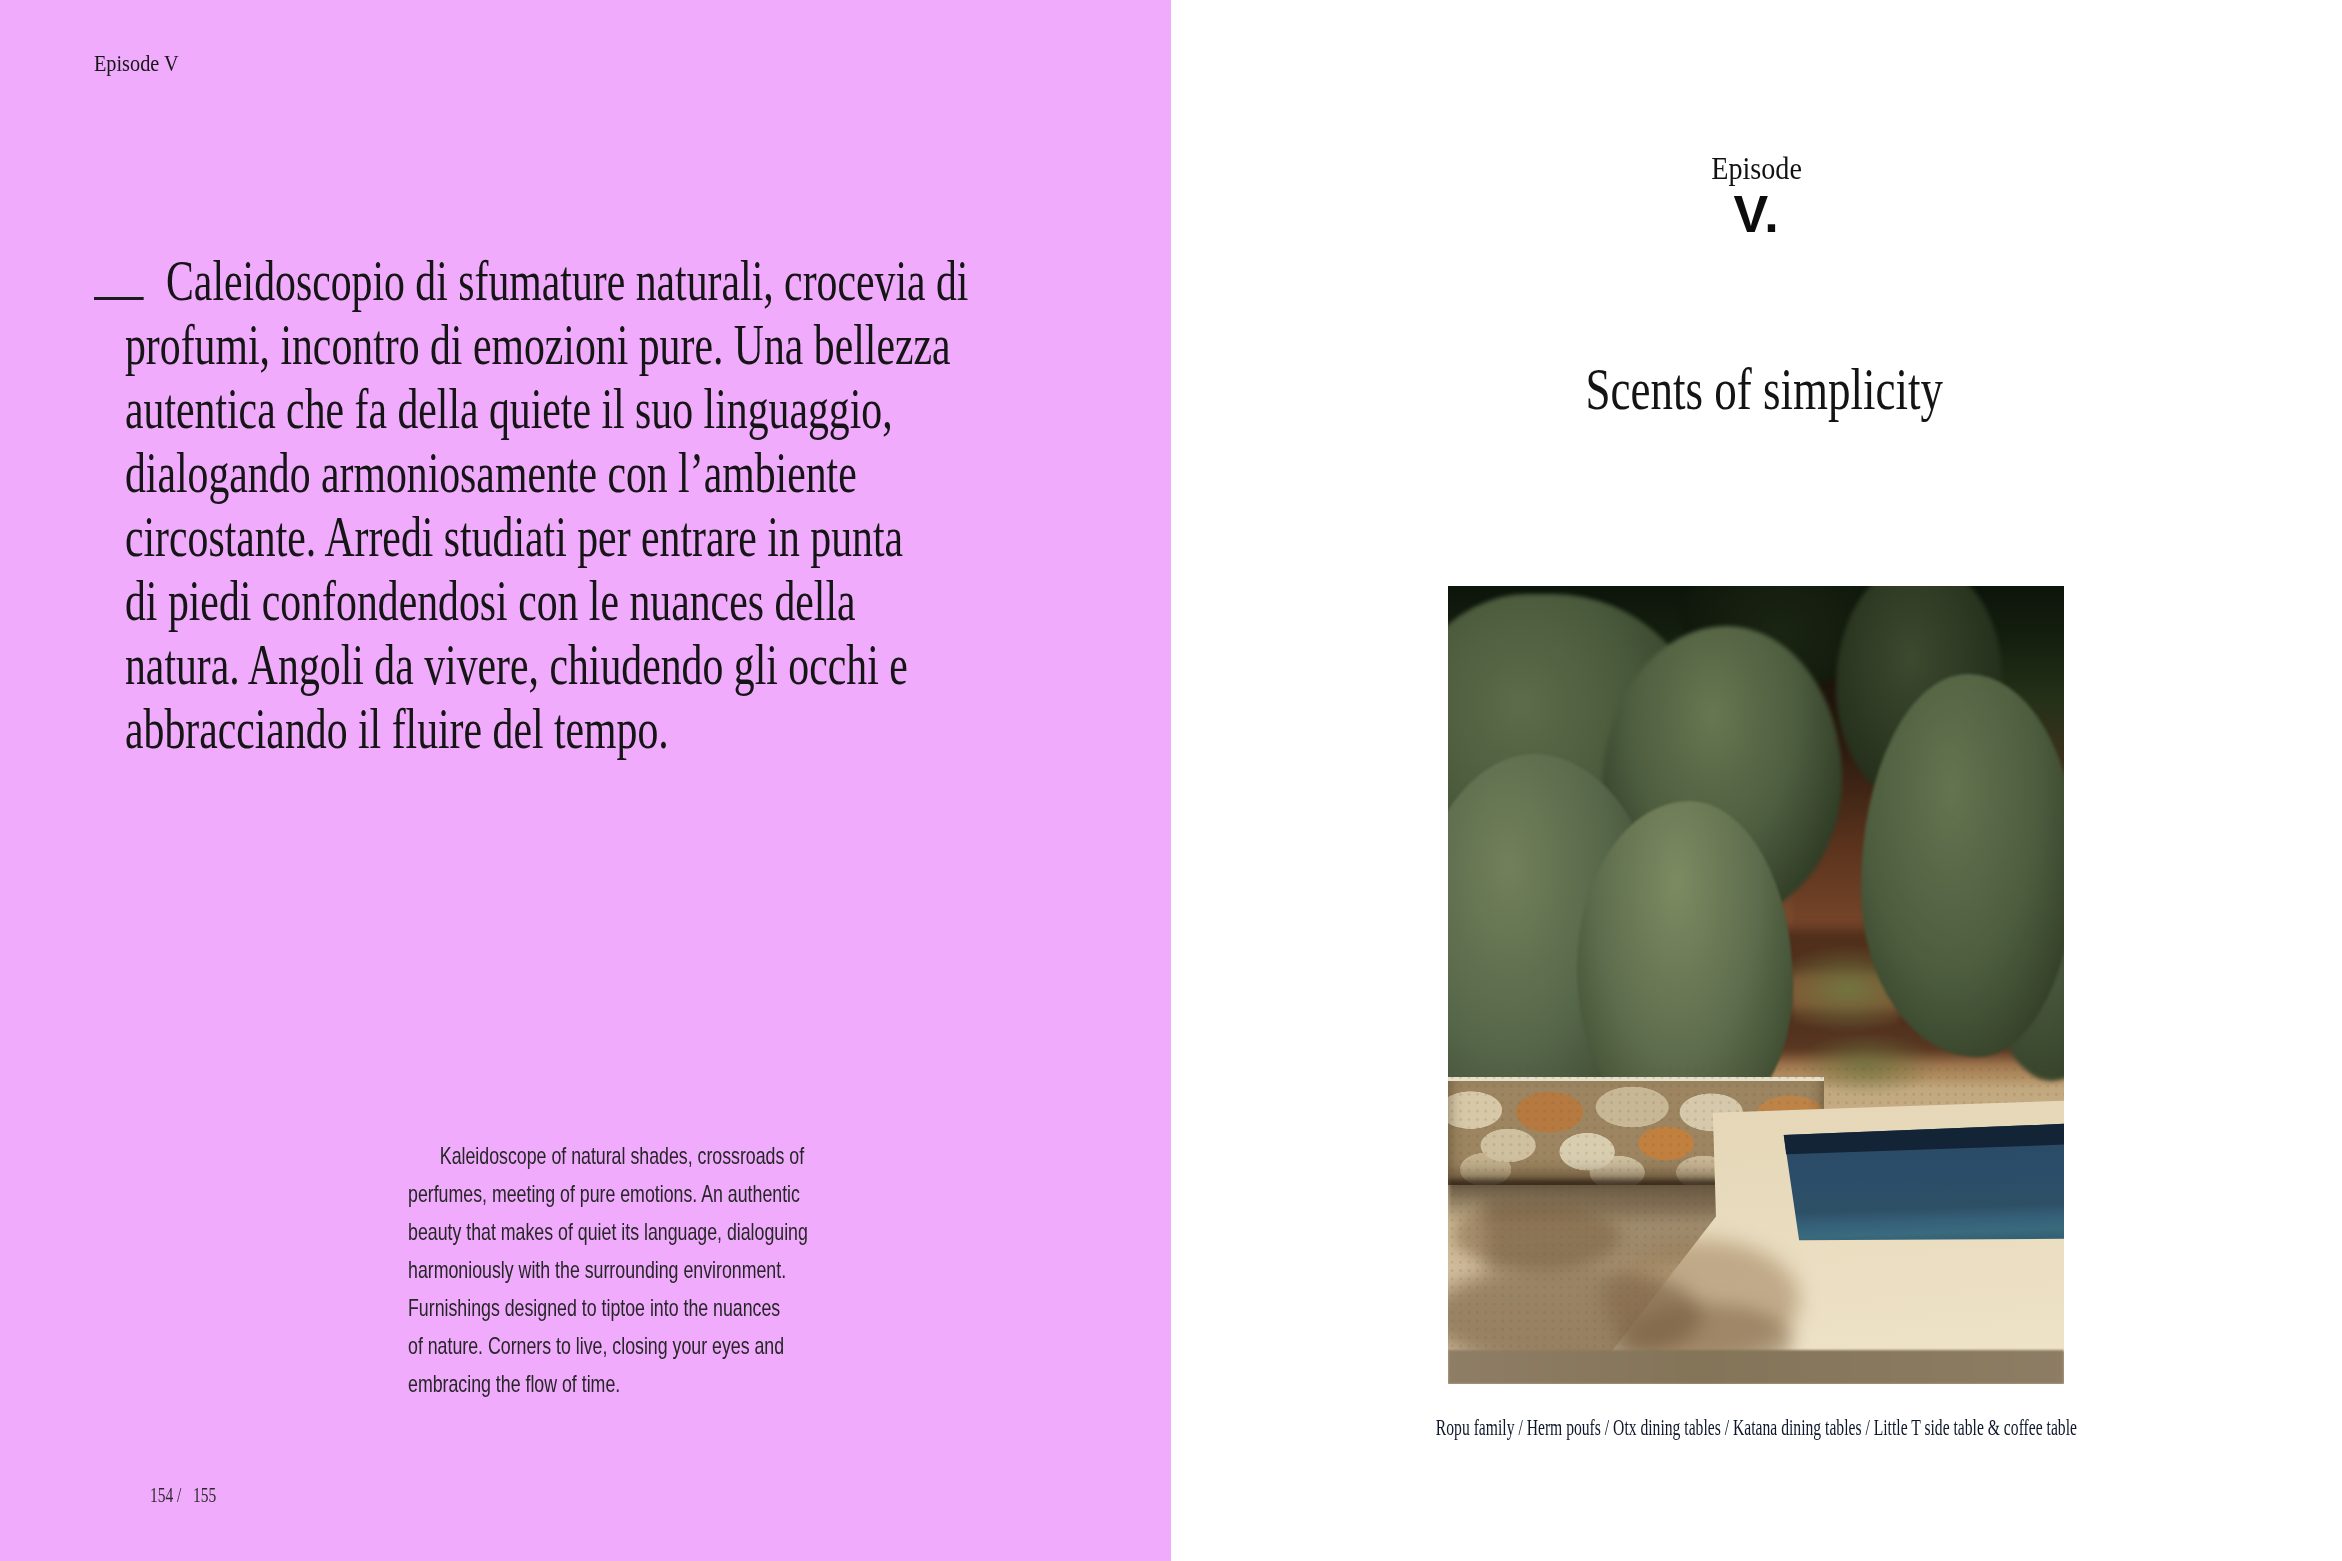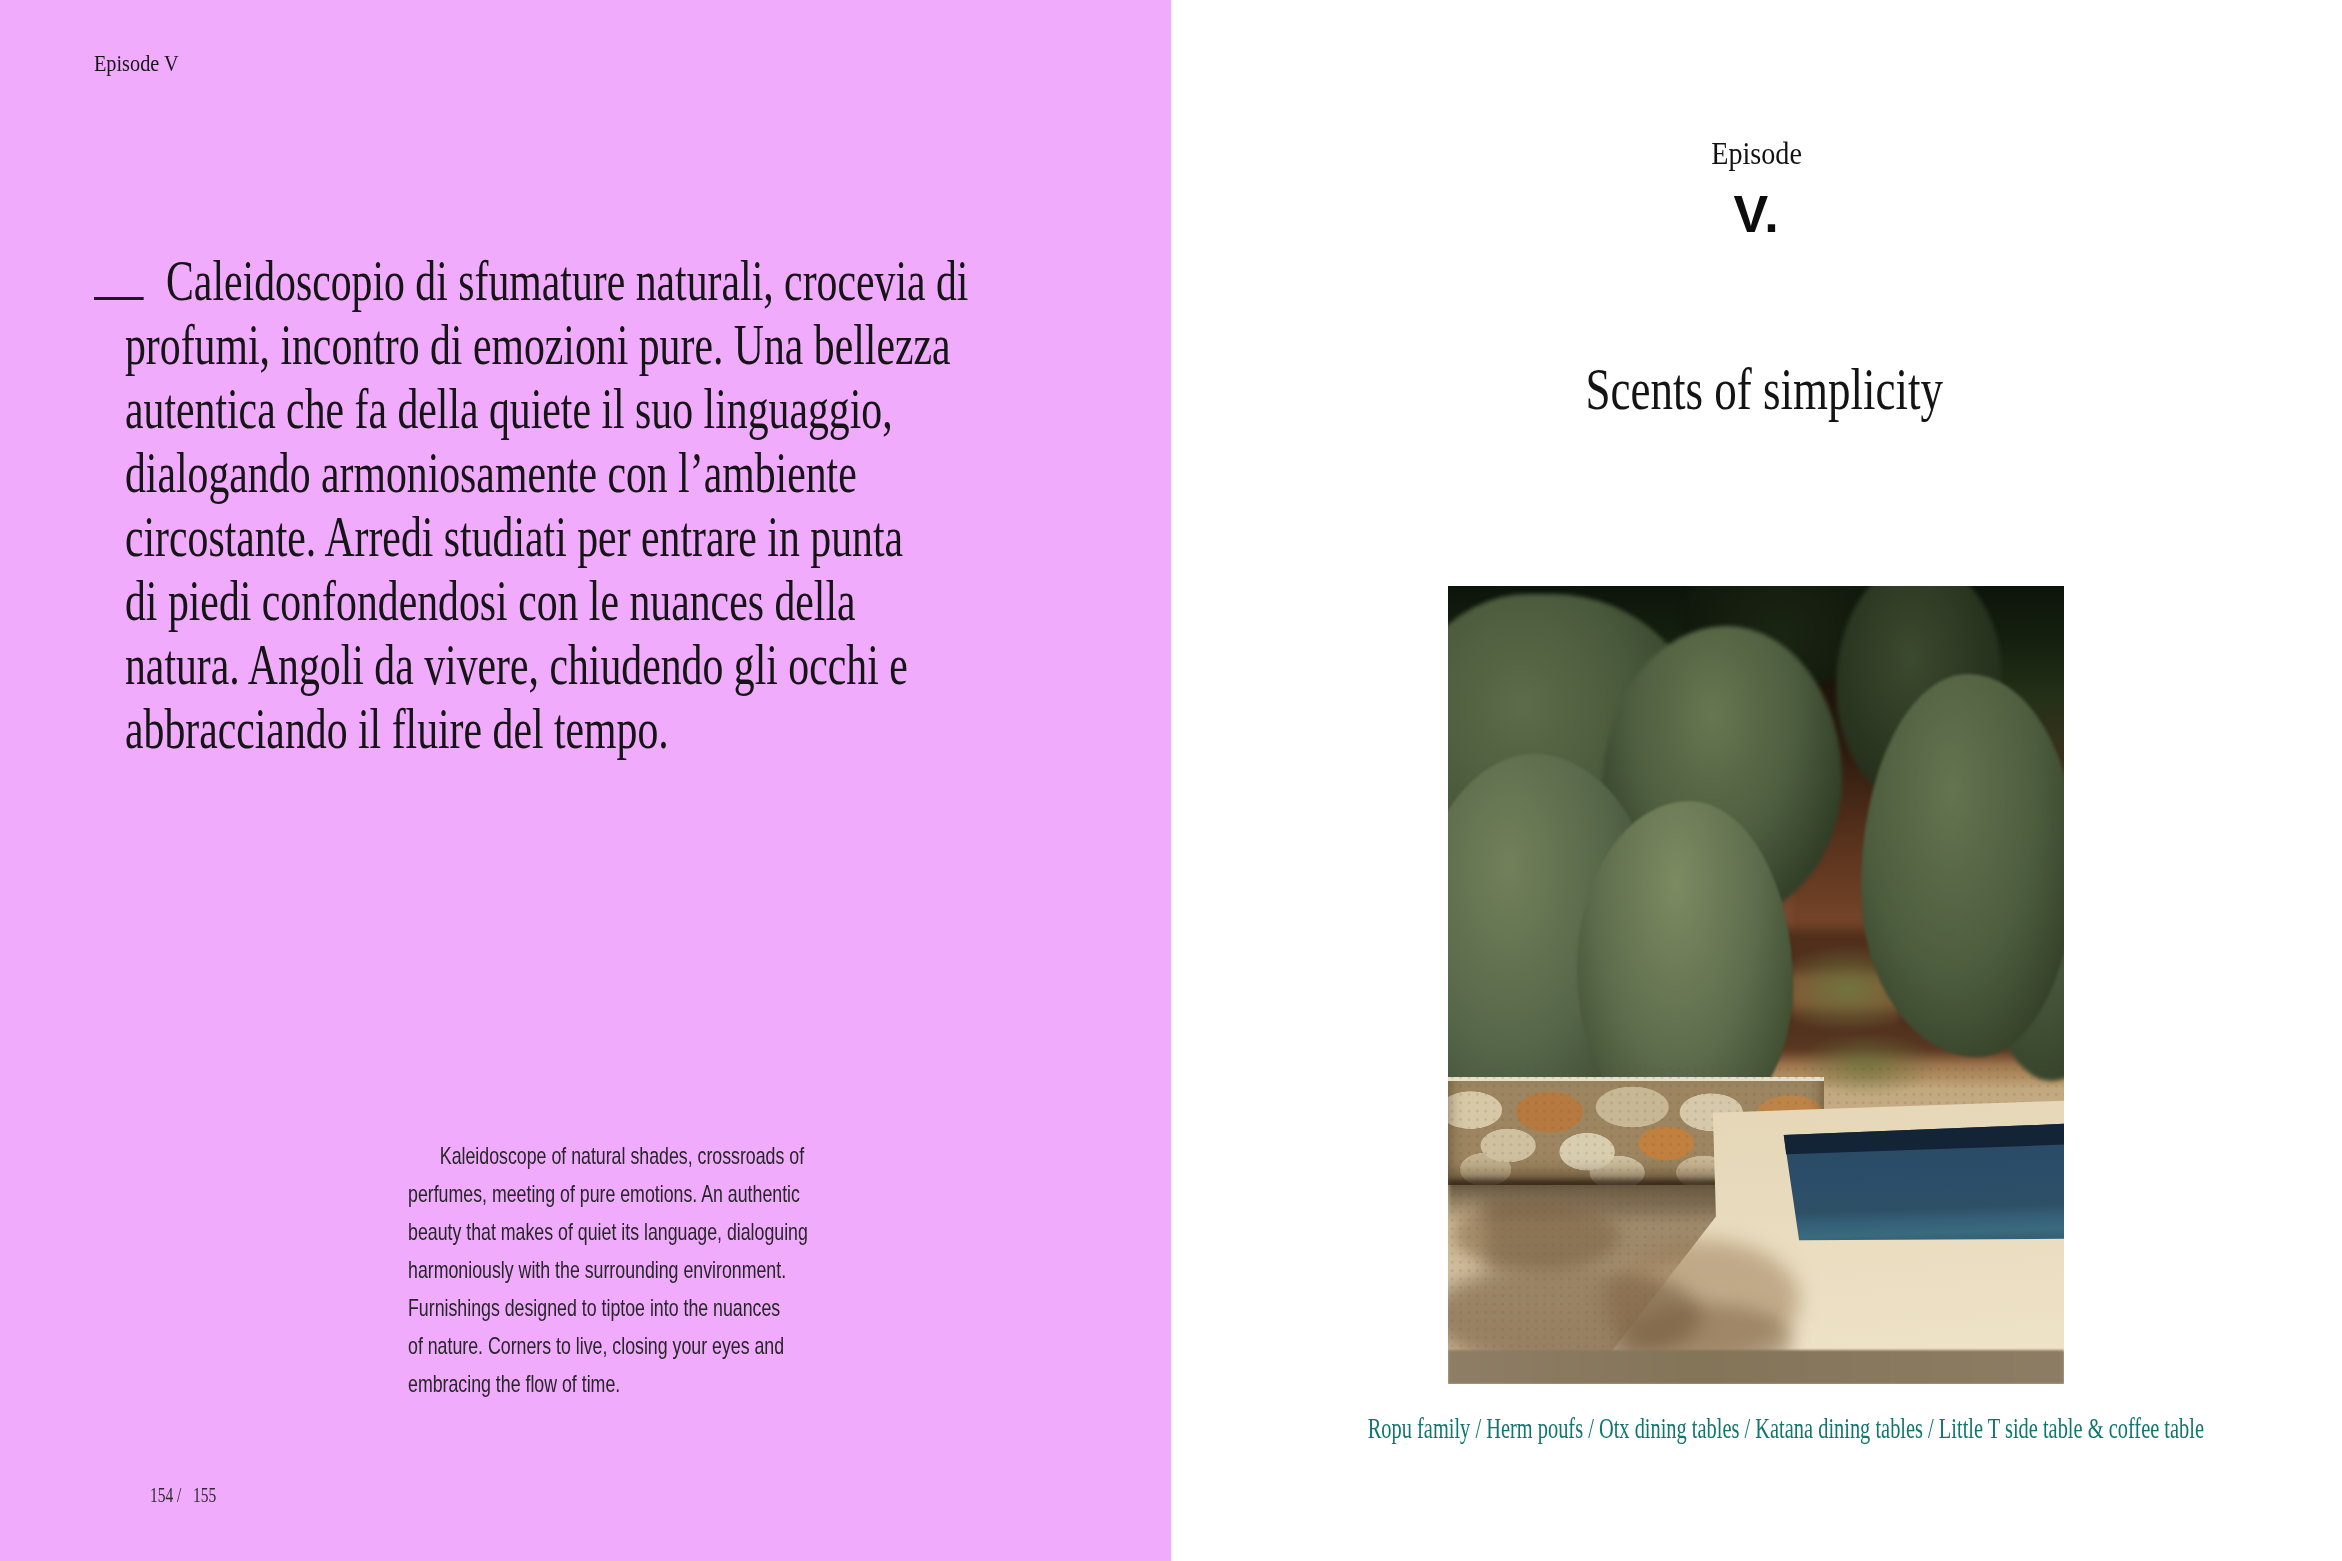--- a/index.html
+++ b/index.html
@@ -37,38 +37,38 @@
   .en-line{white-space:nowrap;}
   .en-line.first{text-indent:43px;}
   .folio{
     position:absolute;left:150px;top:1483px;font-size:21.5px;color:#2a2a2a;
     transform:scaleX(.72);transform-origin:0 0;white-space:nowrap;
   }
   .folio .folio-right{margin-left:16px;}
 
   
   .kicker{
-    position:absolute;left:0;top:135px;width:1171px;text-align:center;
+    position:absolute;left:0;top:150px;width:1171px;text-align:center;
     font-size:32px;line-height:37px;color:#121212;
   }
   .kicker span,.title span,.caption span{display:inline-block;white-space:nowrap;}
   .kicker span{transform:scaleX(.88);transform-origin:50% 0;}
   .numeral{
     position:absolute;left:0;top:186px;width:1171px;text-align:center;
     font-family:"Liberation Sans","DejaVu Sans",sans-serif;
     font-size:52px;line-height:56px;font-weight:700;color:#0d0d0d;letter-spacing:0.9px;
   }
   .title{
     position:absolute;left:8px;top:358px;width:1171px;text-align:center;
     font-size:60px;line-height:62px;color:#141414;
   }
   .title span{transform:scaleX(.75);transform-origin:50% 0;}
   .caption{
     position:absolute;left:0;top:1413px;width:1171px;text-align:center;
-    font-size:30px;line-height:30px;color:#0f766e;
+    font-size:23px;line-height:30px;color:#0f172a;
   }
   .caption span{transform:scaleX(.68);transform-origin:50% 0;}
 
   
   .photo{
     position:absolute;left:277px;top:586px;width:616px;height:798px;overflow:hidden;
     background:linear-gradient(180deg,
       #0d140b 0%, #15200f 7%, #243018 14%,
       #53331f 30%, #7a4a2e 42%, #6b3e27 52%,
       #8a5a38 58%, #b08d60 61.5%,

